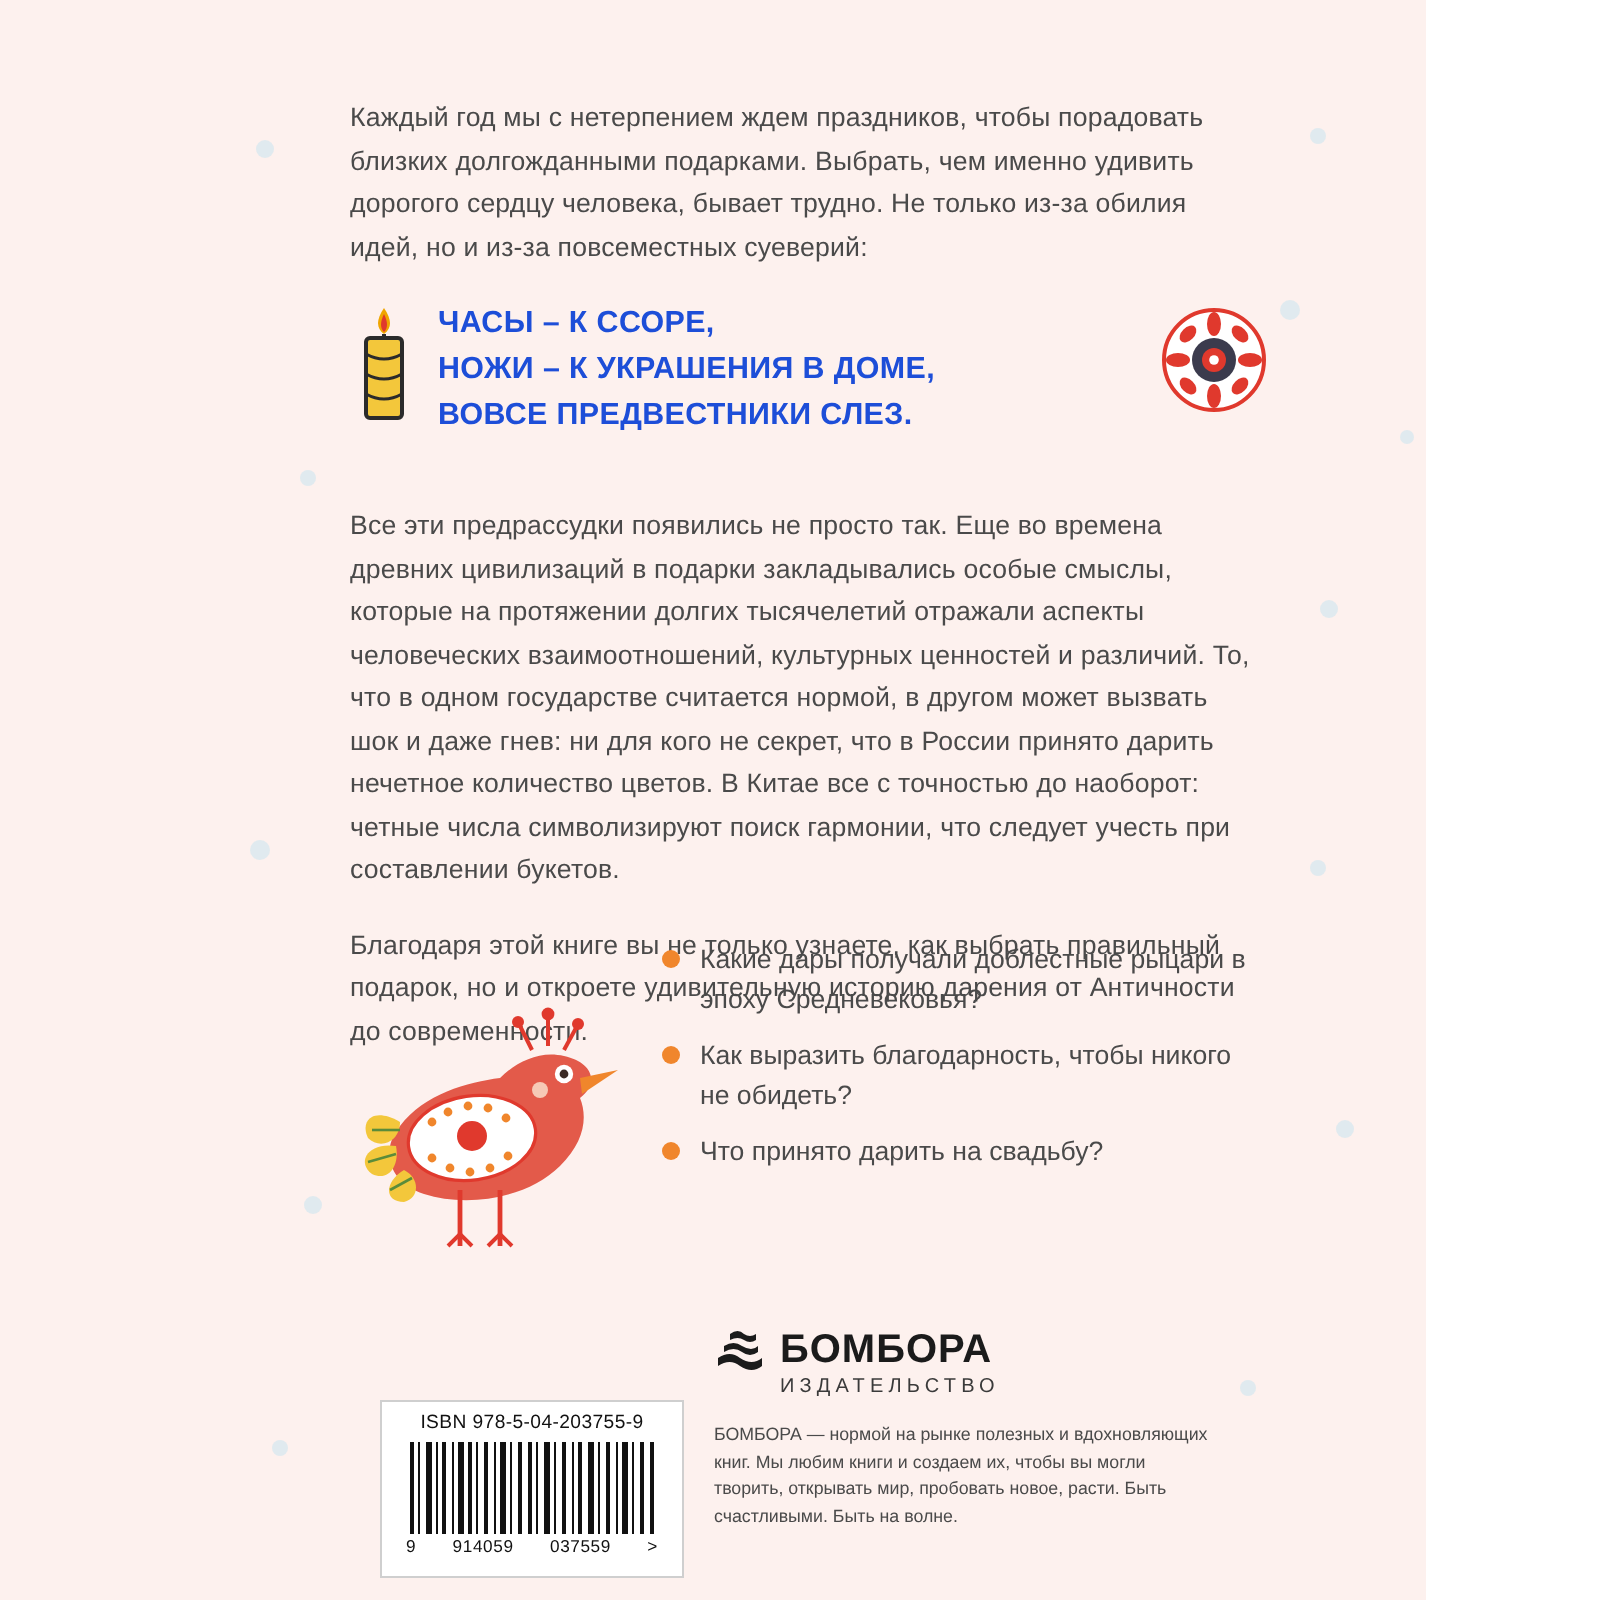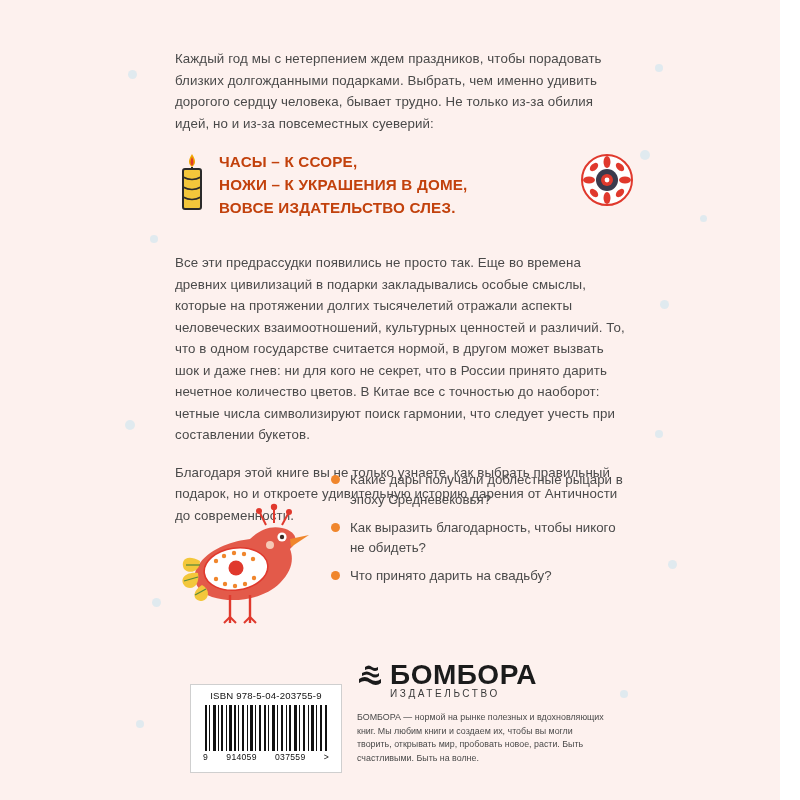--- a/index.html
+++ b/index.html
@@ -8,21 +8,21 @@
     background: #ffffff;
   }
   body {
     width: 800px;
     height: 800px;
     font-family: "Liberation Sans", sans-serif;
     overflow: hidden;
   }
   .page {
     position: relative;
-    width: 780px;
+    width: 713px;
     height: 800px;
     background: #fdf1ee;
     overflow: hidden;
   }
   
   .dot {
     position: absolute;
     border-radius: 50%;
     background: #dbe9ef;
     opacity: 0.85;
@@ -42,21 +42,21 @@
   }
   .para:last-child { margin-bottom: 0; }
 
   
   .quote-block {
     position: relative;
     margin: 14px 0 20px 0;
     min-height: 82px;
   }
   .quote-text {
-    color: #c2410c;
+    color: #1d4ed8;
     font-weight: bold;
     font-size: 15.2px;
     line-height: 23px;
     letter-spacing: 0.2px;
     padding-left: 44px;
     padding-right: 48px;
   }
   .quote-line { display: block; white-space: nowrap; }
 
   
@@ -109,21 +109,21 @@
     left: 178px;
     top: 495px;
     width: 145px;
     height: 150px;
   }
 
   
   .isbn-box {
     position: absolute;
     left: 190px;
-    top: 684px;
+    top: 700px;
     width: 150px;
     height: 87px;
     background: #ffffff;
     border: 1px solid #cfcfcf;
   }
   .isbn-text {
     font-family: "Liberation Sans", sans-serif;
     font-size: 9.6px;
     color: #111;
     text-align: center;
@@ -165,21 +165,21 @@
     display: flex;
     align-items: center;
   }
   .pub-logo {
     width: 26px;
     height: 24px;
     margin-right: 7px;
     flex: 0 0 auto;
   }
   .pub-name {
-    font-size: 28px;
+    font-size: 20px;
     font-weight: bold;
     color: #1b1b1b;
     letter-spacing: 0.5px;
     line-height: 20px;
   }
   .pub-sub {
     font-size: 10px;
     color: #3a3a3a;
     letter-spacing: 2.6px;
     margin-left: 33px;
@@ -222,21 +222,21 @@
         <rect x="8" y="17" width="18" height="40" rx="2" fill="#f3c73b" stroke="#2b2b2b" stroke-width="2"></rect>
         <line x1="17" y1="15" x2="17" y2="18" stroke="#2b2b2b" stroke-width="2"></line>
         <path d="M8 25 q9 5 18 0" fill="none" stroke="#2b2b2b" stroke-width="1.5"></path>
         <path d="M8 35 q9 5 18 0" fill="none" stroke="#2b2b2b" stroke-width="1.5"></path>
         <path d="M8 45 q9 5 18 0" fill="none" stroke="#2b2b2b" stroke-width="1.5"></path>
       </svg>
 
       <div class="quote-text">
         <span class="quote-line">ЧАСЫ – К ССОРЕ,</span>
         <span class="quote-line">НОЖИ – К УКРАШЕНИЯ В ДОМЕ,</span>
-        <span class="quote-line">ВОВСЕ ИЗДАТЕЛЬСТВО СЛЕЗ.</span>
+        <span class="quote-line">ВОВСЕ ПРЕДВЕСТНИКИ СЛЕЗ.</span>
       </div>
 
       <svg class="rosette" viewBox="0 0 52 52">
         <circle cx="26" cy="26" r="25" fill="#ffffff" stroke="#e0392d" stroke-width="2"></circle>
         <g fill="#e0392d">
           <ellipse cx="26" cy="8" rx="3.5" ry="6"></ellipse>
           <ellipse cx="26" cy="44" rx="3.5" ry="6"></ellipse>
           <ellipse cx="8" cy="26" rx="6" ry="3.5"></ellipse>
           <ellipse cx="44" cy="26" rx="6" ry="3.5"></ellipse>
           <ellipse cx="13" cy="13" rx="5" ry="3.2" transform="rotate(-45 13 13)"></ellipse>

